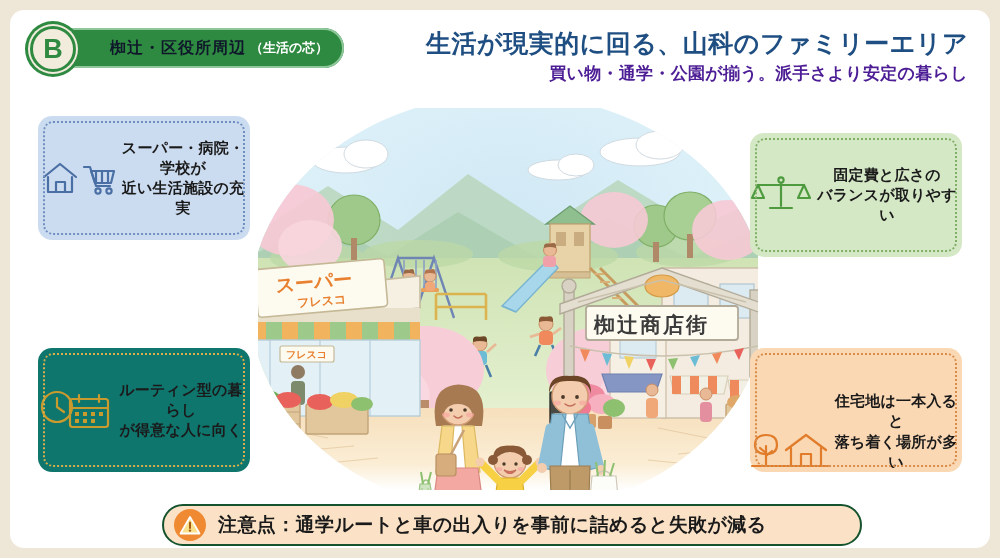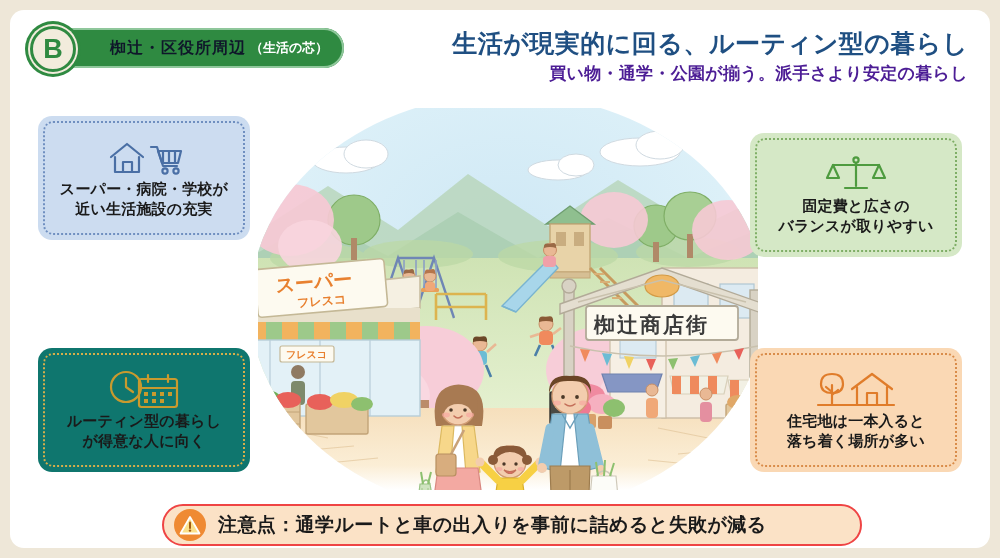--- a/index.html
+++ b/index.html
@@ -97,21 +97,20 @@
     white-space: nowrap;
   }
 
   
   .card {
     position: absolute;
     width: 212px;
     height: 124px;
     border-radius: 14px;
     display: flex;
-    flex-direction: column;
     align-items: center;
     justify-content: center;
     z-index: 5;
   }
   .card::after {
     content: "";
     position: absolute;
     inset: 5px;
     border-radius: 10px;
     border: 2px dotted rgba(255,255,255,0.95);
@@ -128,21 +127,21 @@
     color: #1a1a1a;
     text-align: center;
     line-height: 1.35;
     letter-spacing: 0.2px;
     white-space: pre-line;
   }
 
   .card-tl { left: 28px;  top: 106px; background: #ccdcf0; }
   .card-tr { left: 740px; top: 123px; background: #d5e8c6; }
   .card-bl { left: 28px;  top: 338px; background: #0f766e; }
-  .card-br { left: 740px; top: 338px; background: #fad8b4; }
+  .card-br { left: 740px; top: 338px; background: #fad8b4; align-items: flex-end; }
 
   .card-tl::after { border-color: #6f8fc0; }
   .card-tr::after { border-color: #7fae66; }
   .card-bl::after { border-color: #d6ae4a; }
   .card-br::after { border-color: #d98c4a; }
 
   
   .illus {
     position: absolute;
     left: 248px; top: 98px;
@@ -151,21 +150,21 @@
     background: #ffffff;
   }
   .illus svg { display: block; }
 
   
   .warn {
     position: absolute;
     left: 152px; top: 494px;
     width: 700px; height: 42px;
     background: #fbe2c6;
-    border: 2px solid #ef4444;
+    border: 2px solid #14532d;
     border-radius: 21px;
     display: flex;
     align-items: center;
     padding-left: 10px;
     z-index: 6;
   }
   .warn-icon {
     width: 32px; height: 32px;
     border-radius: 50%;
     background: #ef8a33;
@@ -191,21 +190,21 @@
     <div class="badge-pill">
       <span class="pill-main">椥辻・区役所周辺</span>
       <span class="pill-sub">（生活の芯）</span>
     </div>
 
     <div class="badge-circle">
       <span>B</span>
     </div>
 
     <div class="header-titles">
-      <div class="title-main">生活が現実的に回る、ルーティン型の暮らし</div>
+      <div class="title-main">生活が現実的に回る、山科のファミリーエリア</div>
       <div class="title-sub">買い物・通学・公園が揃う。派手さより安定の暮らし</div>
     </div>
   </div>
 
   <div class="illus">
     <svg width="500" height="382" viewBox="0 0 500 382" xmlns="http://www.w3.org/2000/svg">
       <defs>
         <radialGradient id="skyFade" cx="50%" cy="35%" r="72%">
           <stop offset="0%" stop-color="#cfe8f5"></stop>
           <stop offset="62%" stop-color="#dcf0f8"></stop>

